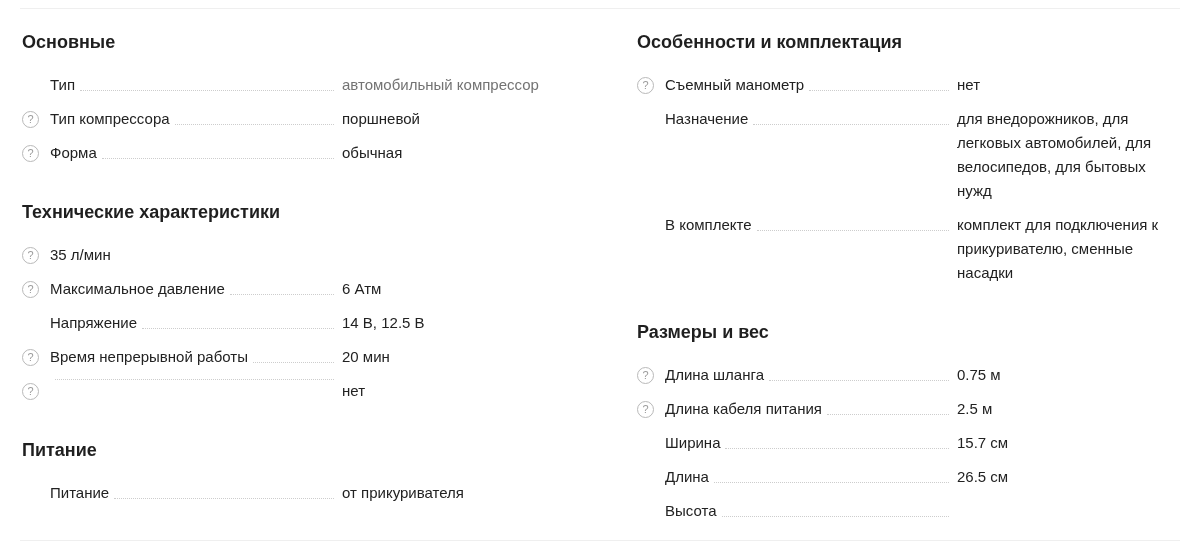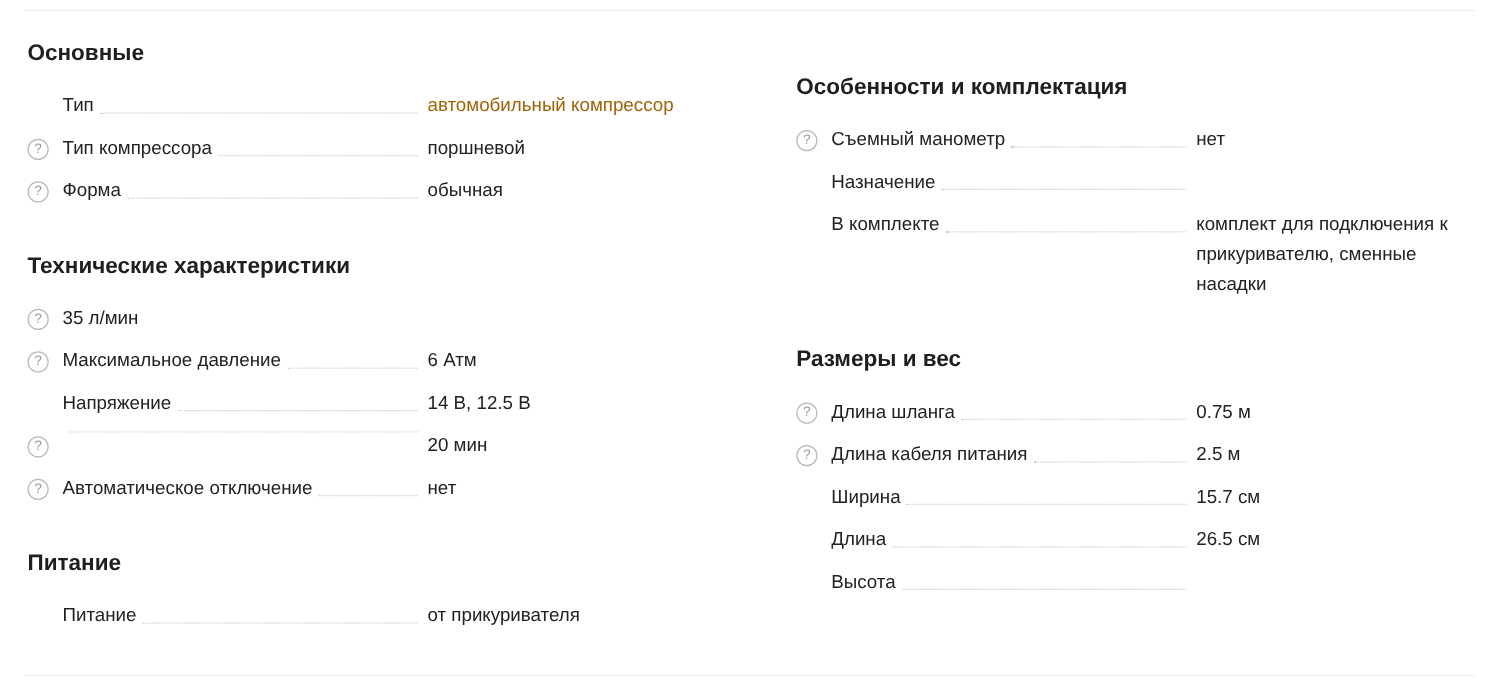--- a/index.html
+++ b/index.html
@@ -22,21 +22,20 @@
     left: 20px;
     right: 20px;
     border-top: 1px solid #efefef;
   }
   .divider-top { top: 8px; }
   .divider-bottom { top: 540px; }
   .columns {
     display: flex;
     gap: 74px;
     padding: 0 22px;
-    align-items: center;
   }
   .col { flex: 1 1 0; min-width: 0; }
   .section-title {
     font-size: 18px;
     line-height: 22px;
     font-weight: bold;
     color: #1f1f1f;
     margin: 31px 0 15px;
   }
   .spec-row {
@@ -86,21 +85,21 @@
     height: 1px;
   }
   .spec-value {
     flex: 1 1 auto;
     font-size: 15px;
     line-height: 24px;
     color: #222;
     min-width: 0;
   }
   a.spec-value {
-    color: #a16207;
+    color: #737373;
     text-decoration: none;
     cursor: pointer;
   }
 </style>
 </head>
 <body>
 
 <div class="page">
   <div class="divider divider-top"></div>
   <div class="columns" id="columns">
@@ -169,31 +168,31 @@
     </span>
   <div class="spec-value">14 В, 12.5 В</div>
           </div>
 
 
   <div class="spec-row">
     <span class="icon-slot">
               <span class="help-icon">?</span>
             </span>
     <span class="label-dots">
+      <span class="spec-label">Время непрерывной работы</span>
       <span class="dots"></span>
     </span>
   <div class="spec-value">20 мин</div>
           </div>
 
   <div class="spec-row">
     <span class="icon-slot">
               <span class="help-icon">?</span>
             </span>
     <span class="label-dots">
-      <span class="spec-label">Автоматическое отключение</span>
       <span class="dots"></span>
     </span>
   <div class="spec-value">нет</div>
           </div>
 </section>
 
   <section class="spec-section">
     <h2 class="section-title">Питание</h2>
 
   <div class="spec-row">
@@ -220,20 +219,21 @@
     </span>
   <div class="spec-value">нет</div>
           </div>
 
   <div class="spec-row">
     <span class="icon-slot"></span>
     <span class="label-dots">
       <span class="spec-label">Назначение</span>
       <span class="dots"></span>
     </span>
+  <div class="spec-value">для внедорожников, для легковых автомобилей, для велосипедов, для бытовых нужд</div>
           </div>
 
   <div class="spec-row">
     <span class="icon-slot"></span>
     <span class="label-dots">
       <span class="spec-label">В комплекте</span>
       <span class="dots"></span>
     </span>
   <div class="spec-value">комплект для подключения к прикуривателю, сменные насадки</div>
           </div>

